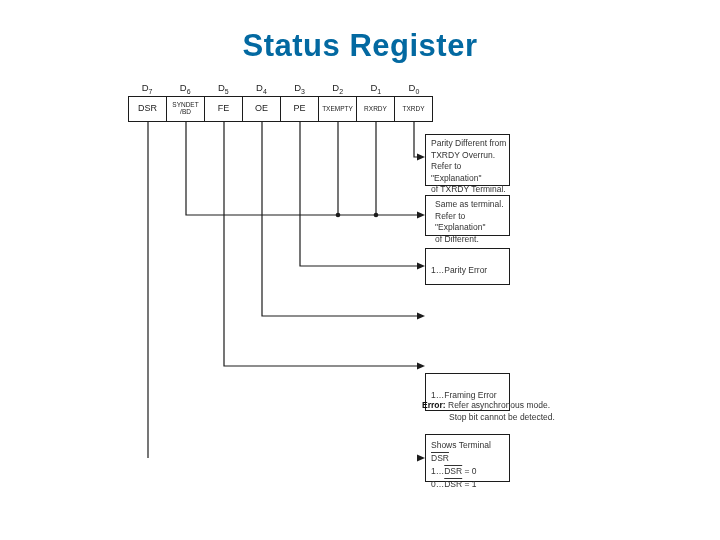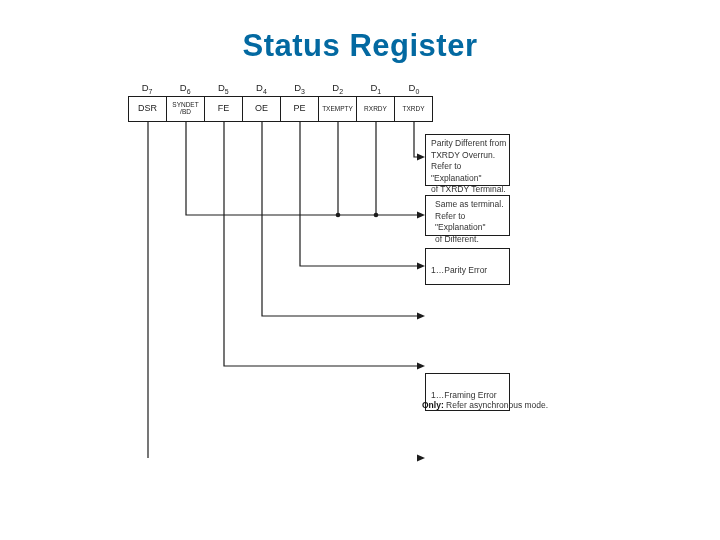--- a/index.html
+++ b/index.html
@@ -115,17 +115,23 @@
   <div class="xbox b3 center">
     <div>1…Parity Error</div>
   </div>
 
 
   <div class="xbox b5 center">
     <div>1…Framing Error</div>
   </div>
 
   <div class="note">
-    <div><span class="lbl">Only:</span> <span>Refer asynchronous mode.</span></div>
+    <div><span class="lbl">Error:</span> <span>Refer asynchronous mode.</span></div>
+    <div class="l2">Stop bit cannot be detected.</div>
   </div>
 
+  <div class="xbox b6">
+    <div><span>Shows Terminal </span><span class="ov">DSR</span></div>
+    <div><span>1…</span><span class="ov">DSR</span><span> = 0</span></div>
+    <div><span>0…</span><span class="ov">DSR</span><span> = 1</span></div>
+  </div>
 
 </div>
 
 </body></html>

